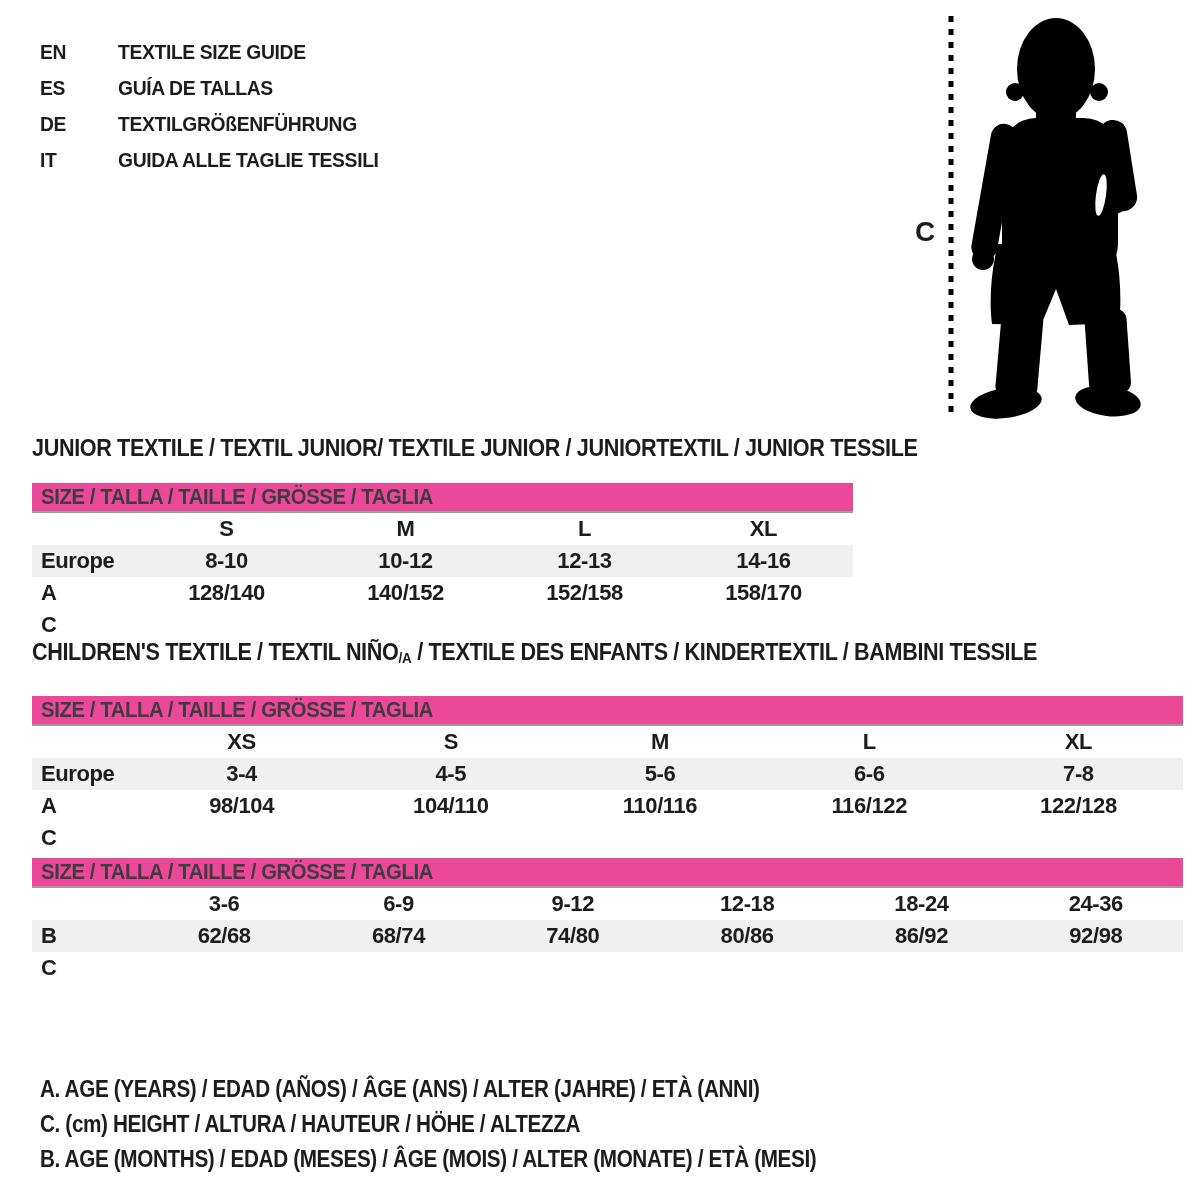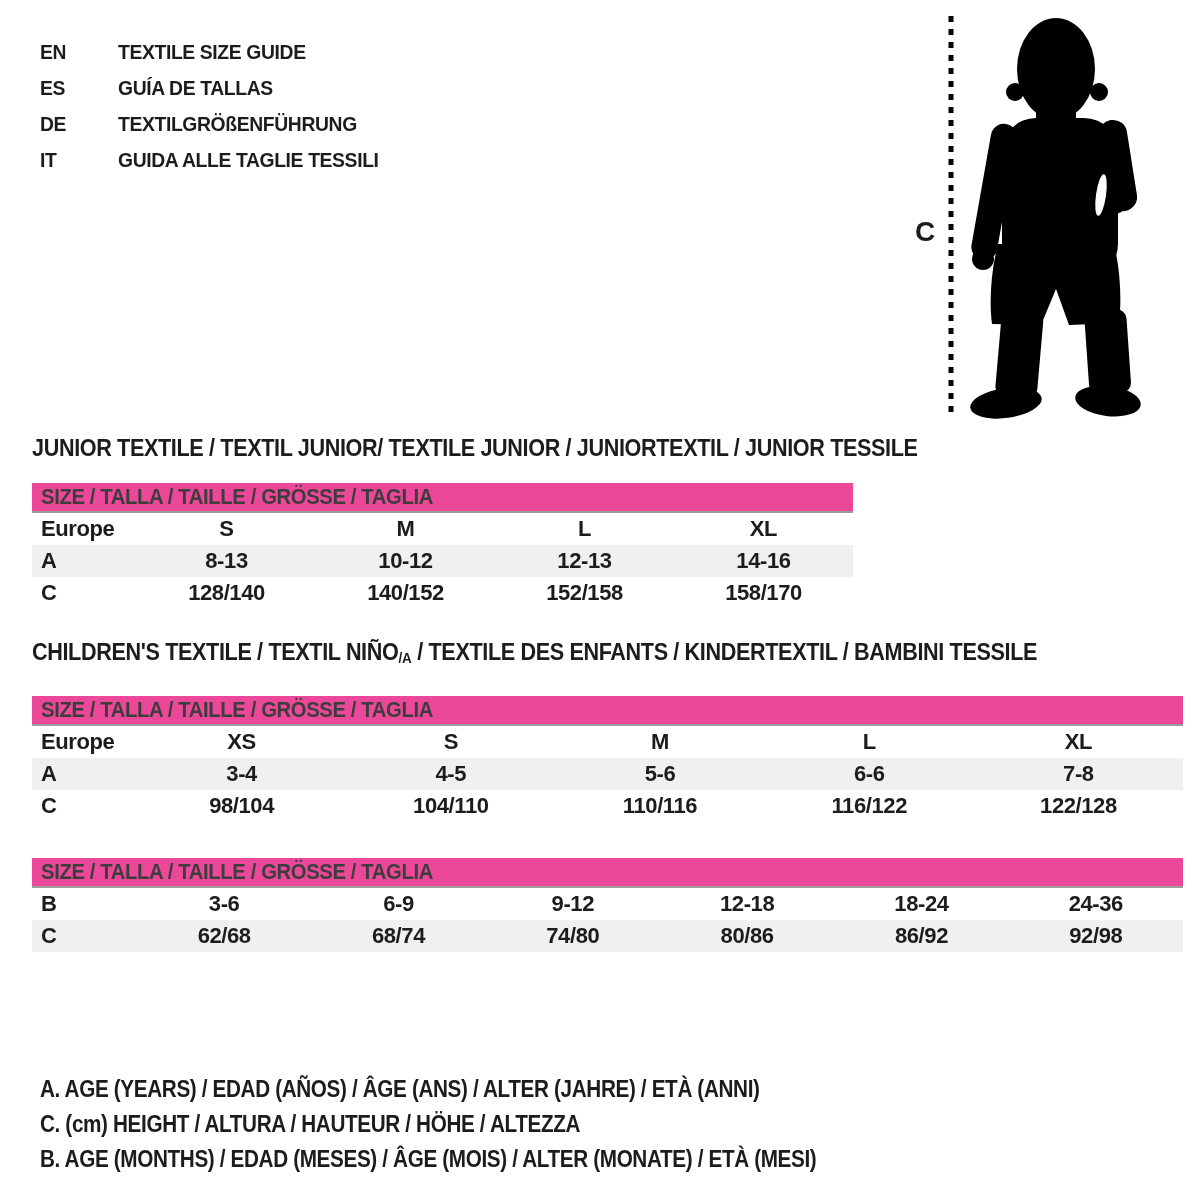--- a/index.html
+++ b/index.html
@@ -47,21 +47,21 @@
     border-bottom:2px solid #9c9c9c;
     color:#3d3d3d;
     font-size:22px;
     padding-left:9px;
     white-space:nowrap;
   }
   .tbl-head > span { display:inline-block; transform:scaleX(0.92); transform-origin:left center; }
   .tbl-row { display:flex; height:32px; line-height:32px; font-size:22px; }
   .tbl-row.shaded { background:#f0f0f0; }
   .cell { flex:1; text-align:center; }
-  .cell.lbl { flex:0 0 105px; text-align:left; padding-left:9px; }
+  .cell.lbl { flex:0 0 105px; text-align:left; padding-left:9px;margin-top:32px; }
 
   
   .footnotes { position:absolute; left:40px; top:1072px; }
   .footnote-line { display:block; height:35px; line-height:35px; font-size:23px; white-space:nowrap; }
   .footnote-line > span { display:inline-block; transform:scaleX(0.9); transform-origin:left center; }
 </style>
 </head>
 <body>
 
 <header class="lang-block">
@@ -115,21 +115,21 @@
     <div class="tbl-head"><span>SIZE / TALLA / TAILLE / GRÖSSE / TAGLIA</span></div>
     <div class="tbl-row">
       <span class="cell lbl">Europe</span>
       <span class="cell">S</span>
       <span class="cell">M</span>
       <span class="cell">L</span>
       <span class="cell">XL</span>
     </div>
     <div class="tbl-row shaded">
       <span class="cell lbl">A</span>
-      <span class="cell">8-13</span>
+      <span class="cell">8-10</span>
       <span class="cell">10-12</span>
       <span class="cell">12-13</span>
       <span class="cell">14-16</span>
     </div>
     <div class="tbl-row">
       <span class="cell lbl">C</span>
       <span class="cell">128/140</span>
       <span class="cell">140/152</span>
       <span class="cell">152/158</span>
       <span class="cell">158/170</span>

